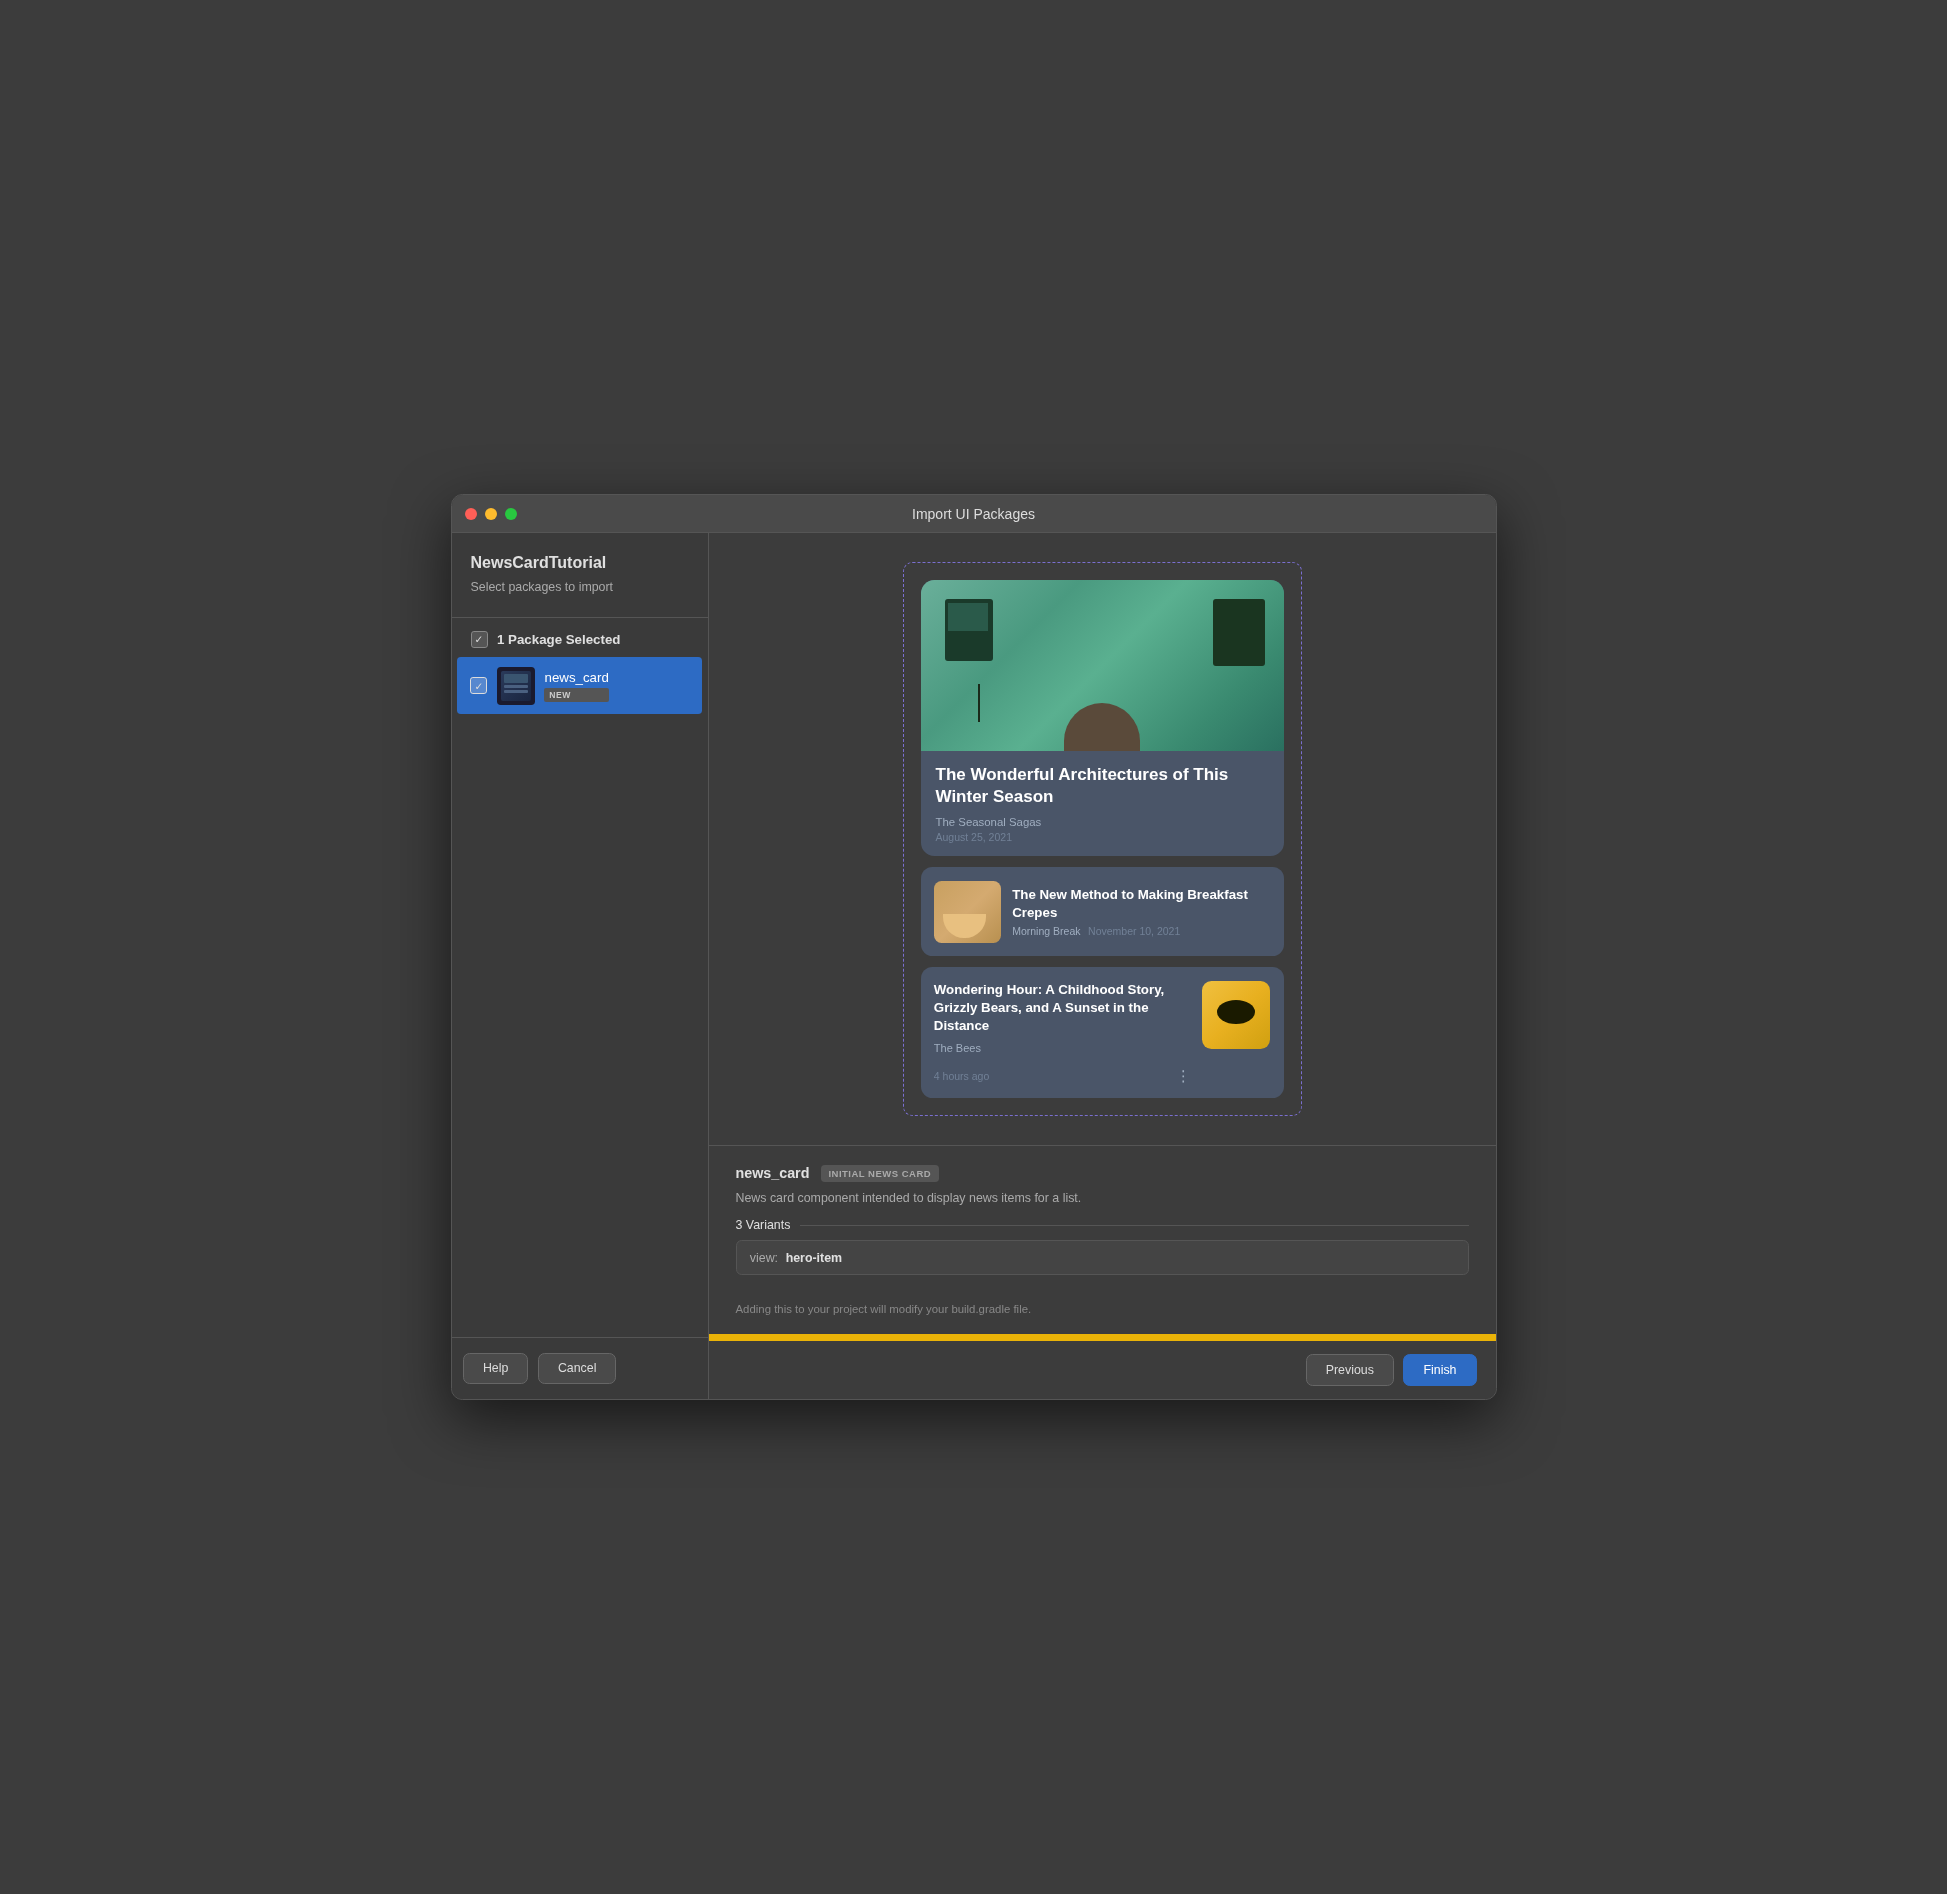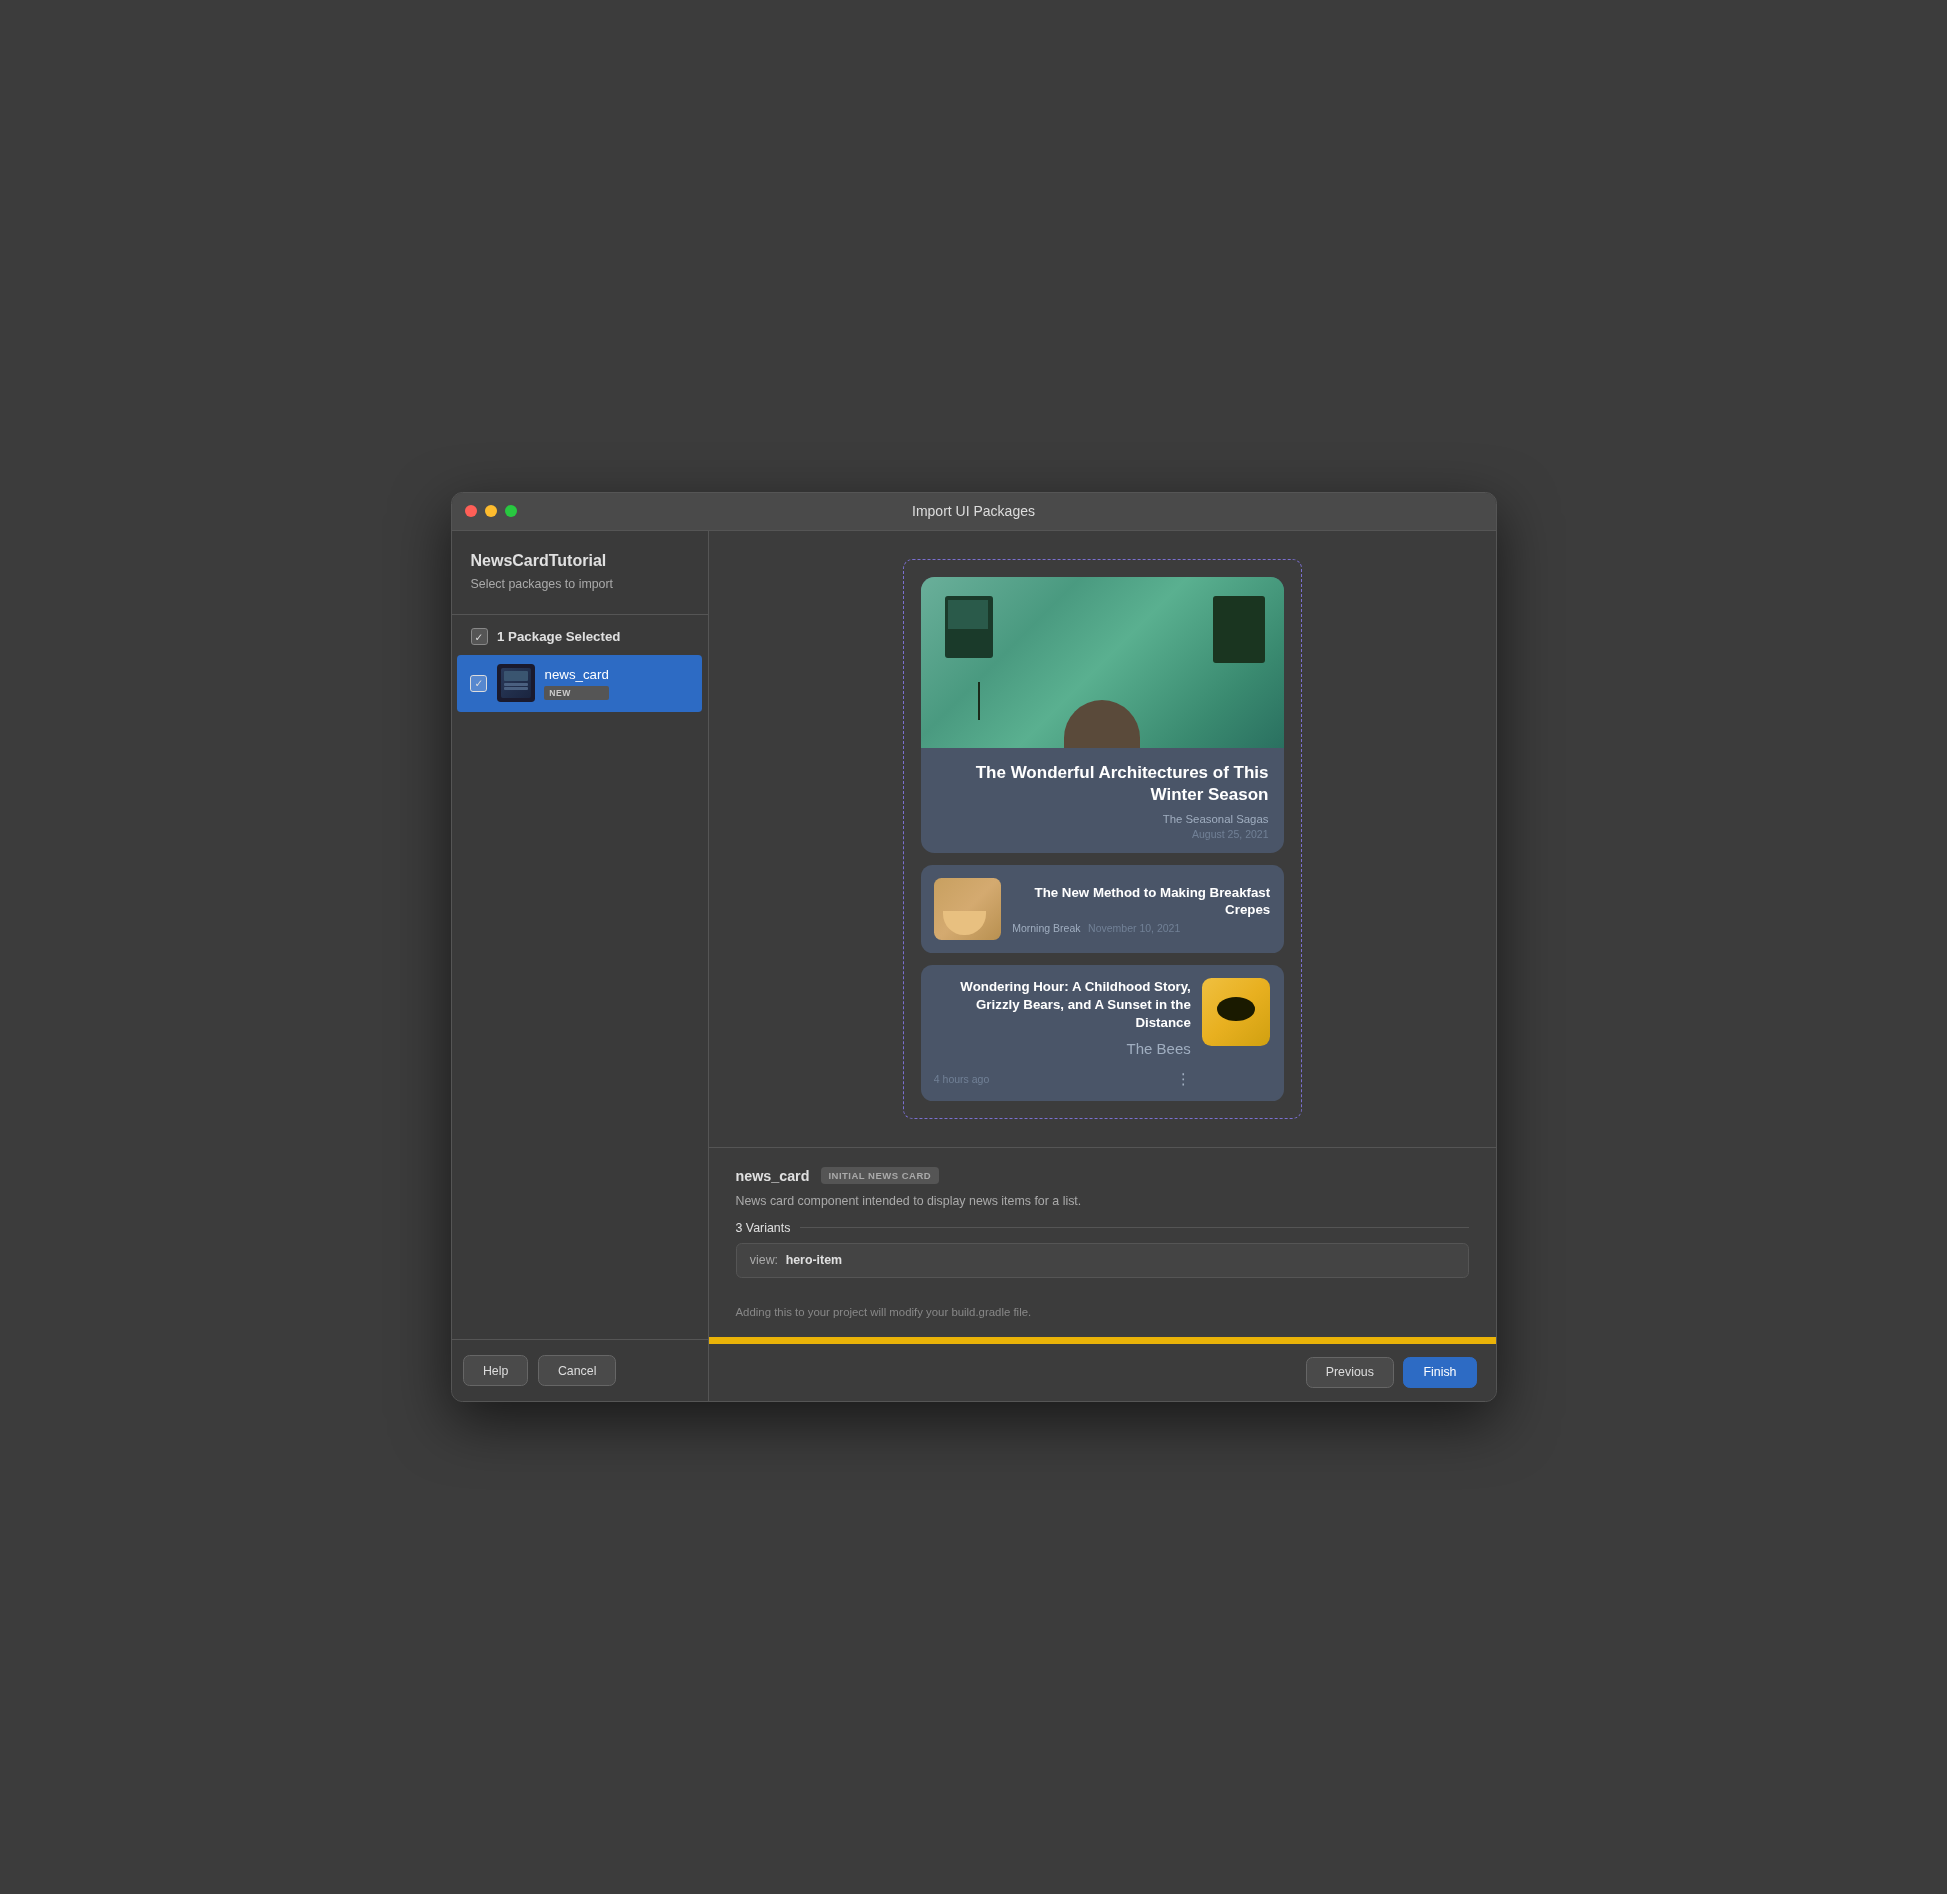--- a/index.html
+++ b/index.html
@@ -213,21 +213,20 @@
       padding: 28.5px;
     }
     .preview-dashed-border {
       border: 1.9px dashed #7a6fd0;
       border-radius: 9.5px;
       padding: 17px;
       display: flex;
       flex-direction: column;
       gap: 11.4px;
       width: 399px;
-      text-align: right;
     }
     .news-card-hero {
       background: #4a5568;
       border-radius: 13.3px;
       overflow: hidden;
       padding: 0;
     }
     .hero-image {
       width: 100%;
       height: 171px;
@@ -361,21 +360,21 @@
     }
     .small-title {
       color: #fff;
       font-size: 13.3px;
       font-weight: 600;
       line-height: 1.35;
       margin-bottom: 7.6px;
     }
     .small-source {
       color: #a0aec0;
-      font-size: 15px;
+      font-size: 11px;
       margin-bottom: 13px;
     }
     .small-bottom {
       display: flex;
       justify-content: space-between;
       align-items: center;
     }
     .small-time {
       color: #718096;
       font-size: 10.5px;

